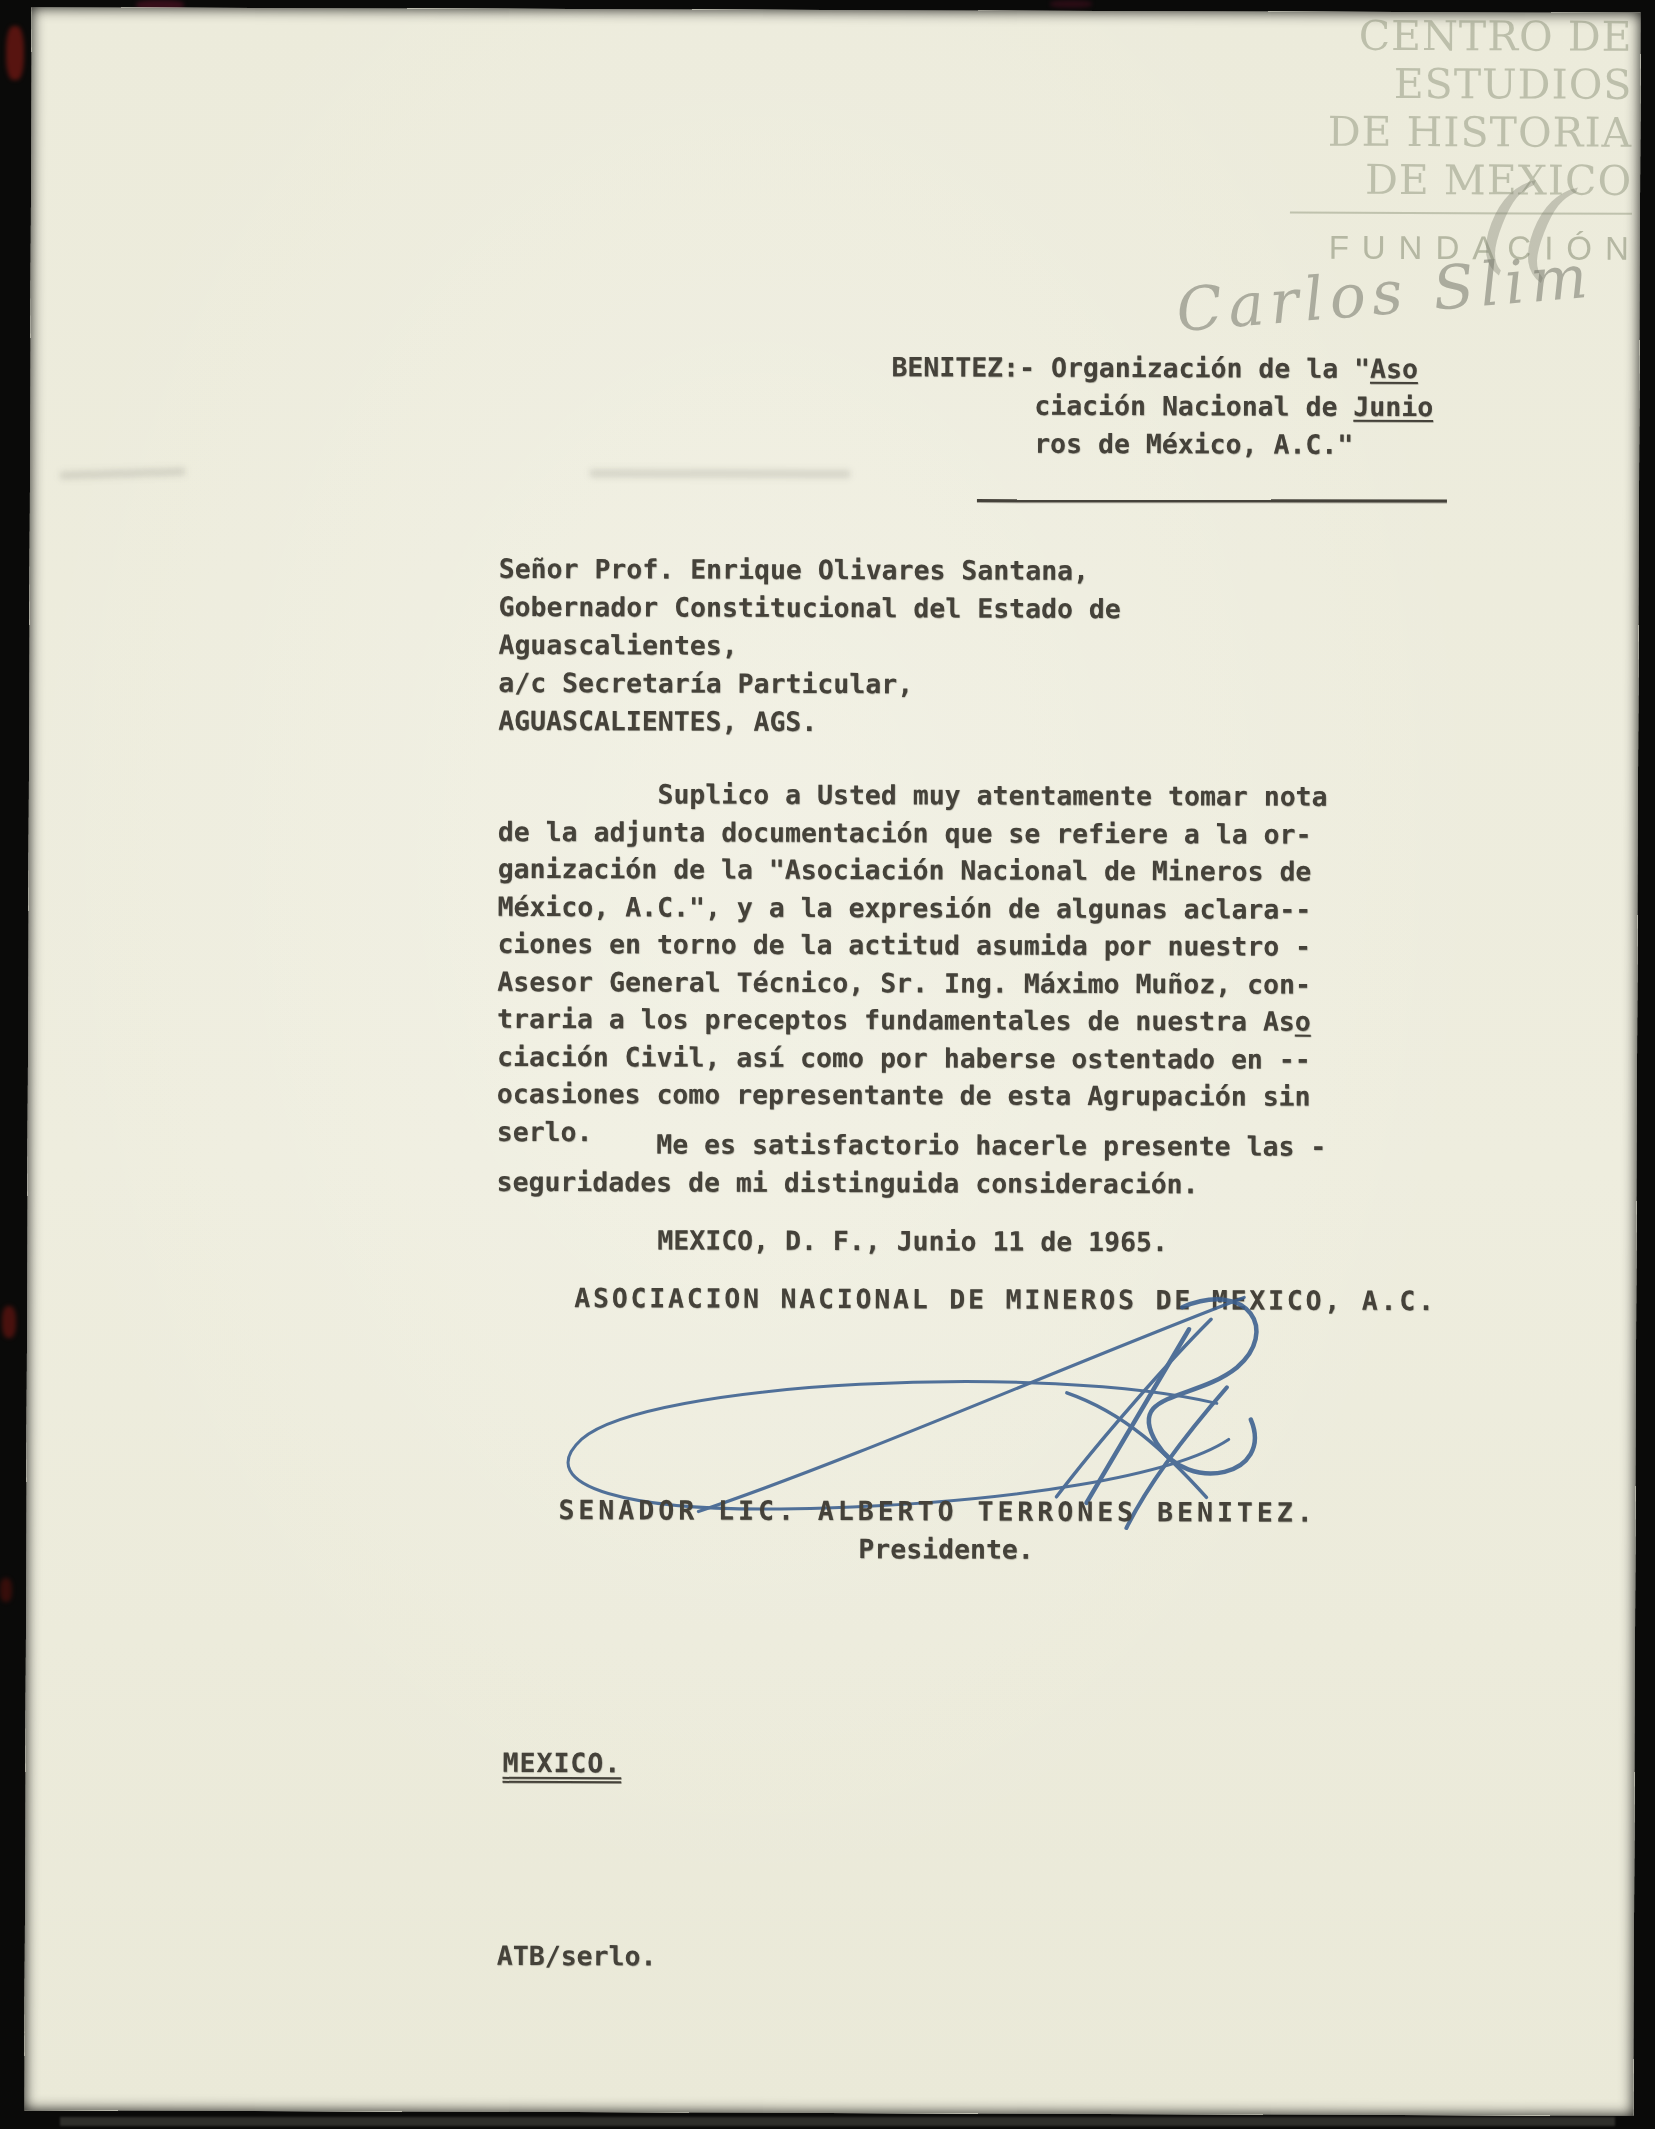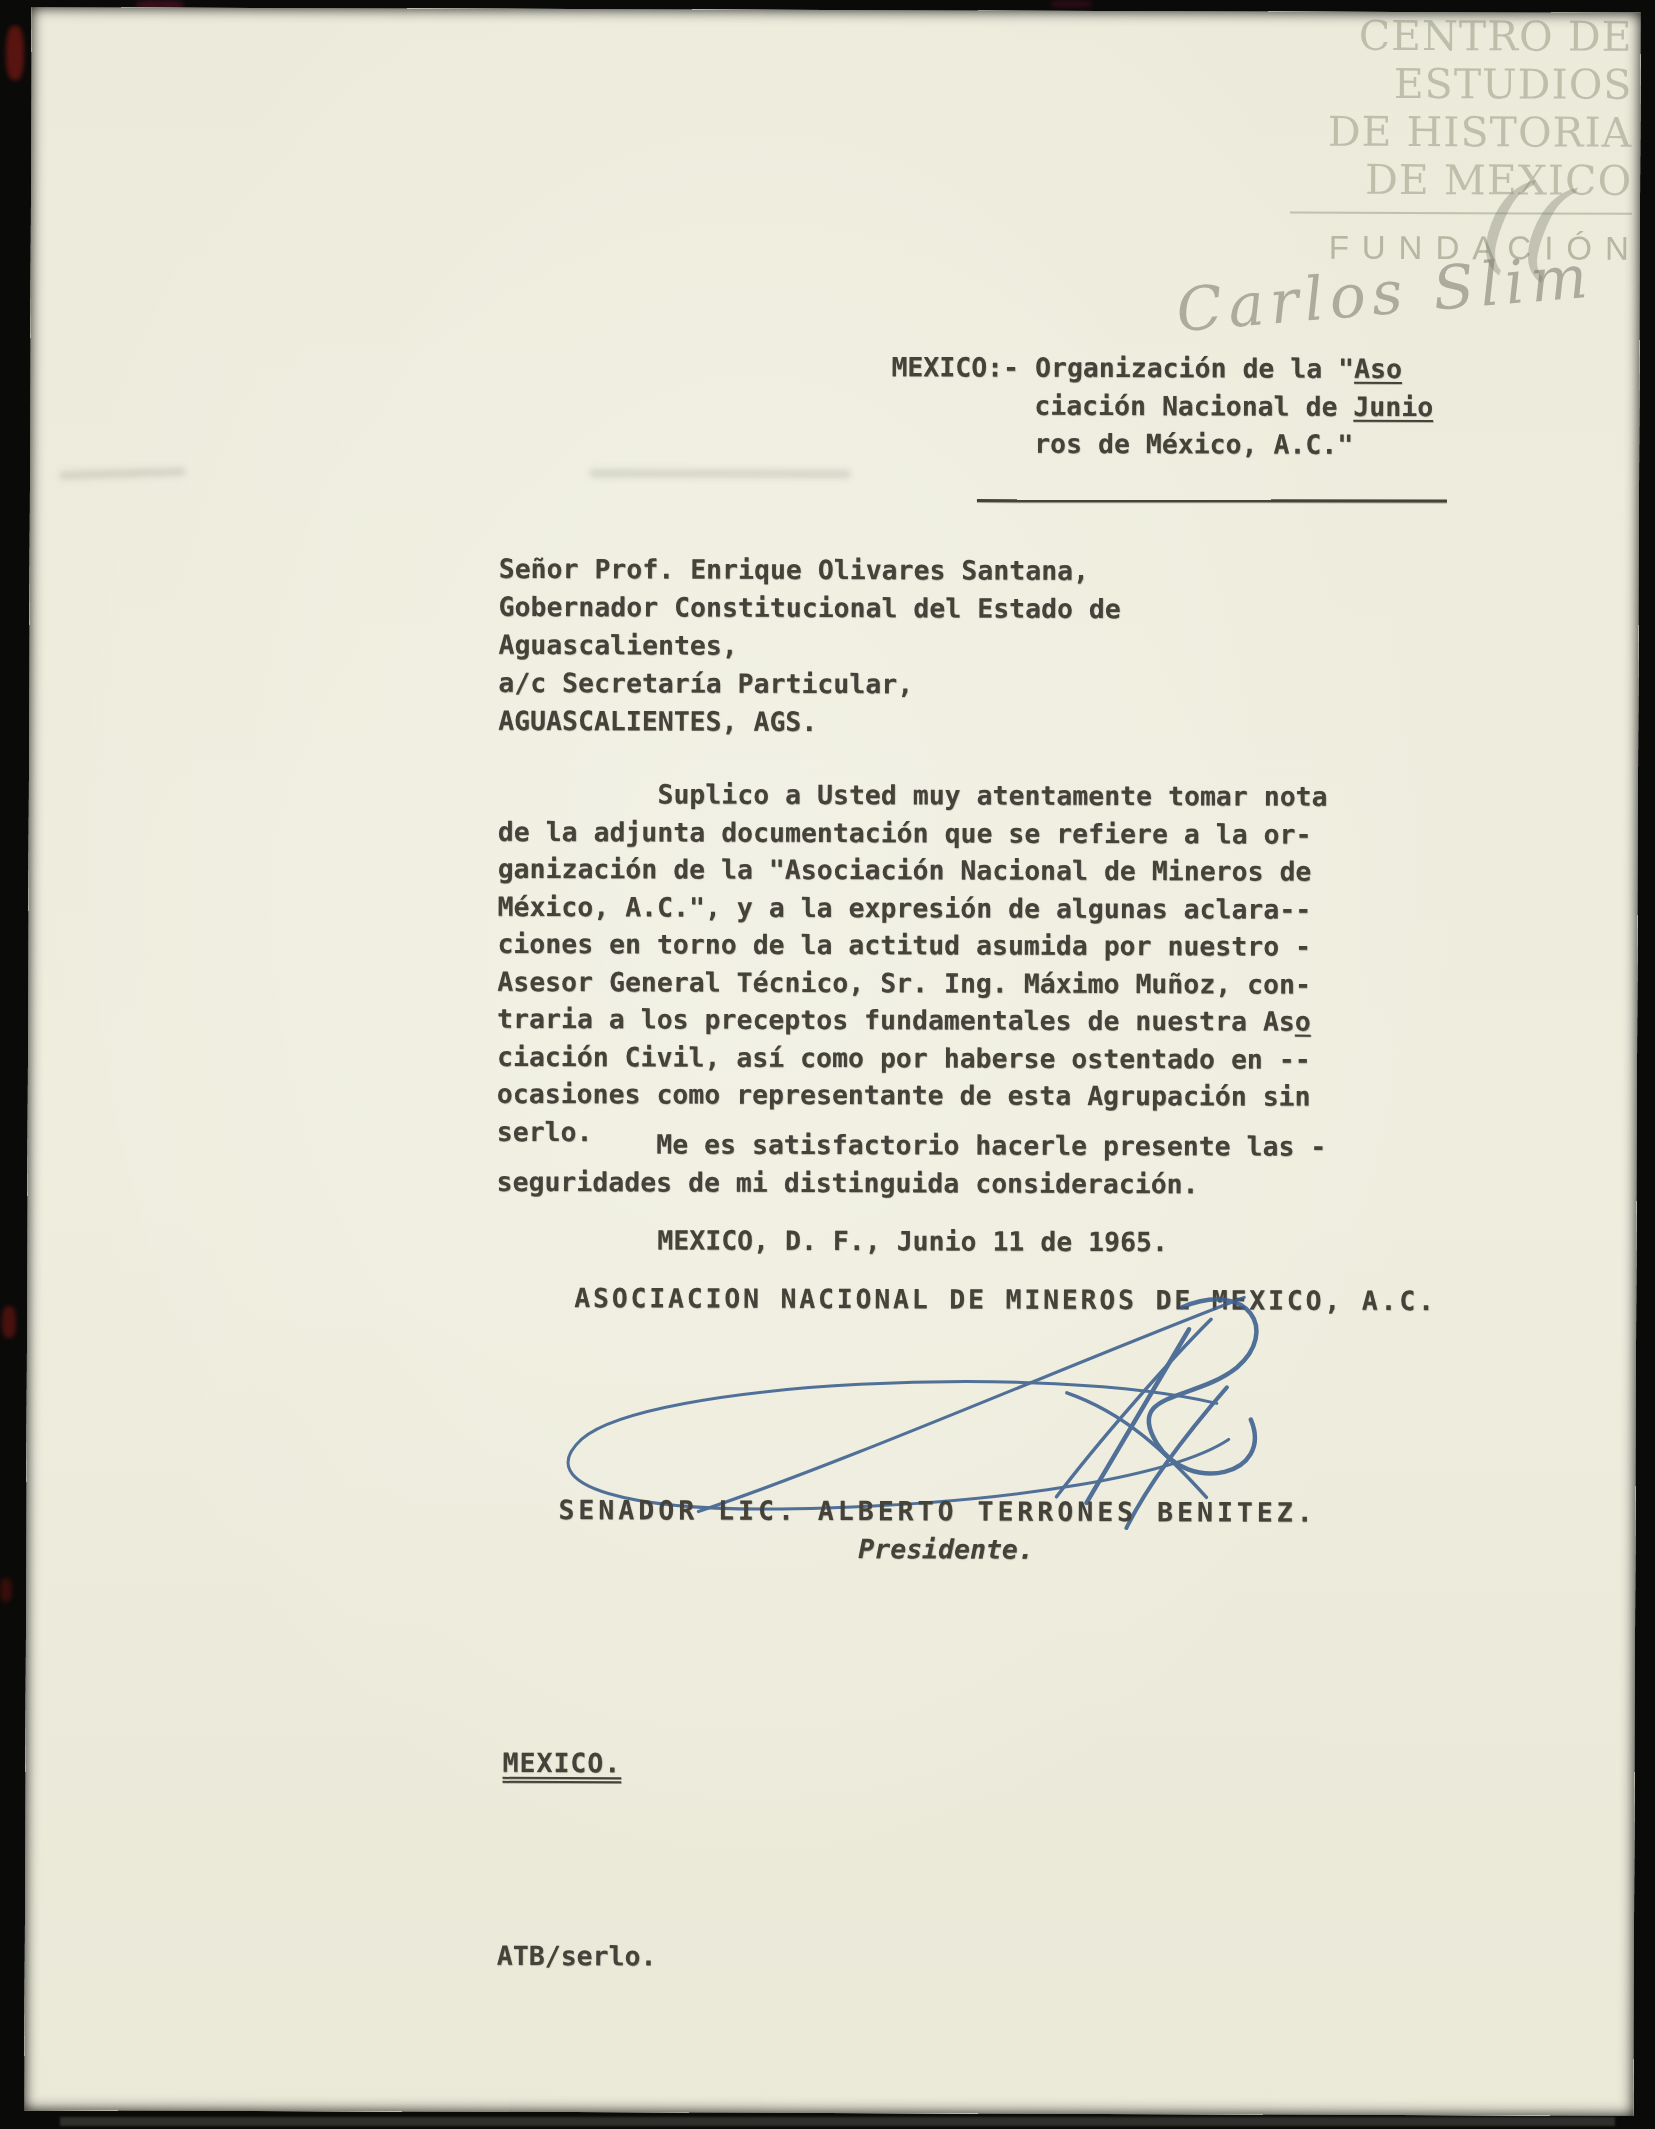--- a/index.html
+++ b/index.html
@@ -49,21 +49,21 @@
   .subject .hang{padding-left:143px;}
   .subject-rule{position:absolute;left:947px;top:488px;width:470px;height:3px;
     background:#45423a;transform:rotate(-0.15deg);box-shadow:0 1px 0 rgba(69,66,58,0.4);}
 
   .recipient{position:absolute;left:469px;top:541px;}
   .para1{position:absolute;left:469px;top:766px;}
   .para2{position:absolute;left:469px;top:1116px;}
   .dateline{position:absolute;left:630px;top:1212px;}
   .orgline{position:absolute;left:547px;top:1270px;letter-spacing:2.8px;}
   .signer{position:absolute;left:532px;top:1482px;letter-spacing:4px;}
-  .signer-title{position:absolute;left:832px;top:1520px;font-style:italic;}
+  .signer-title{position:absolute;left:832px;top:1520px;}
   .anexos{position:absolute;left:477px;top:1735px;letter-spacing:1px;
     text-decoration:underline;text-decoration-style:double;text-underline-offset:5px;}
   .ref{position:absolute;left:472px;top:1928px;}
 
   .sig-svg{position:absolute;left:500px;top:1280px;}
 
   .smudge{position:absolute;background:rgba(70,68,60,0.16);filter:blur(3px);}
   .s1{left:30px;top:462px;width:125px;height:8px;transform:rotate(-2deg);}
   .s2{left:560px;top:460px;width:260px;height:8px;}
 </style>
@@ -90,21 +90,21 @@
       <div>DE HISTORIA</div>
       <div>DE MEXICO</div>
       <hr class="wm-rule">
       <div class="foundation">FUNDACIÓN</div>
     </div>
 
     <div class="pencil-mark">((</div>
     <div class="pencil-sig">Carlos Slim</div>
 
     <div class="subject t">
-      <div class="tline"><span>MEXICO:-</span><span> Organización de la "</span><span class="u">Aso</span></div>
+      <div class="tline"><span>BENITEZ:-</span><span> Organización de la "</span><span class="u">Aso</span></div>
       <div class="tline hang"><span>ciación Nacional de </span><span class="u">Junio</span></div>
       <div class="tline hang">ros de México, A.C."</div>
     </div>
     <div class="subject-rule"></div>
 
     <div class="recipient t">
       <div class="tline">Señor Prof. Enrique Olivares Santana,</div>
       <div class="tline">Gobernador Constitucional del Estado de</div>
       <div class="tline">Aguascalientes,</div>
       <div class="tline">a/c Secretaría Particular,</div>

